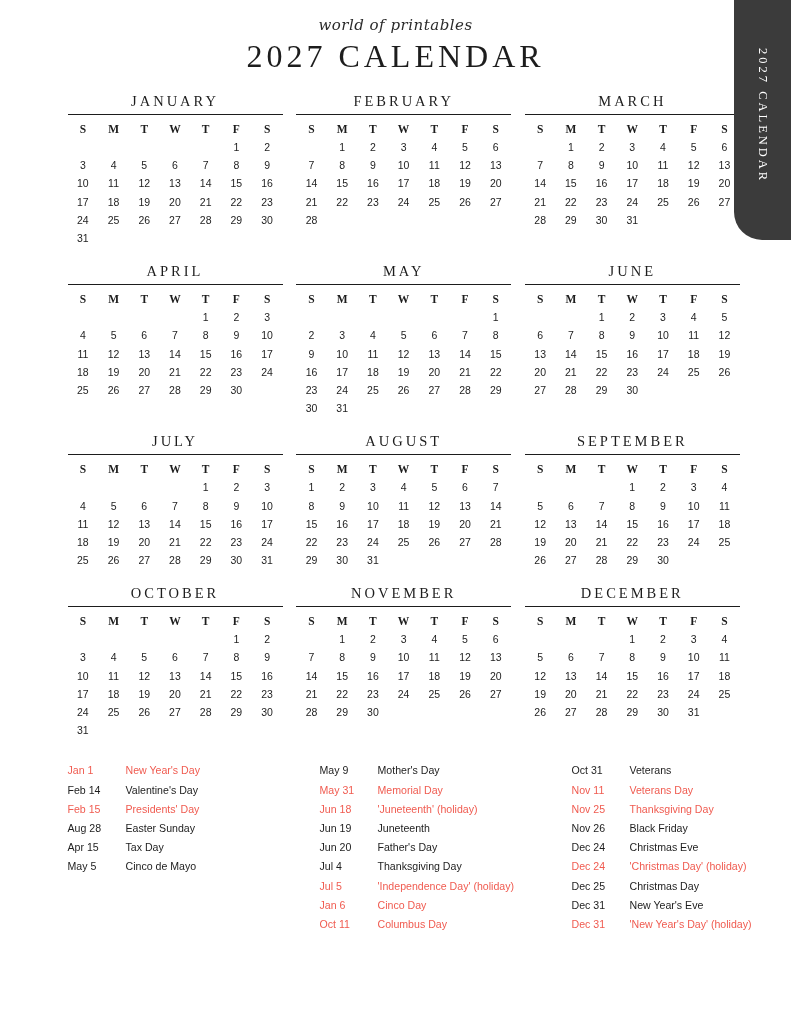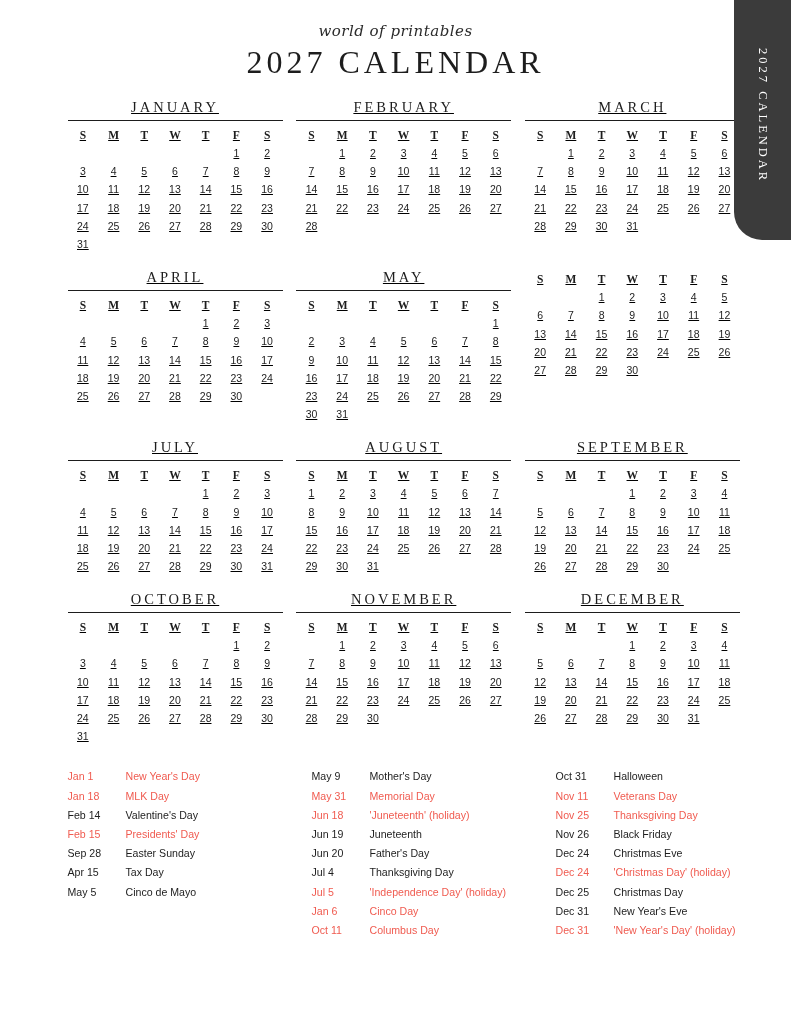--- a/index.html
+++ b/index.html
@@ -32,21 +32,21 @@
     writing-mode: vertical-rl;
     color: #ffffff;
     font-size: 12.5px;
     letter-spacing: 3px;
     font-family: "Liberation Serif", serif;
     white-space: nowrap;
   }
 
   
   .header {
-    padding-top: 22px;
+    padding-top: 16px;
     text-align: center;
   }
   .brand {
     font-family: "DejaVu Serif", serif;
     font-style: italic;
     font-size: 15px;
     color: #2b2b2b;
     letter-spacing: 0.5px;
     margin-bottom: 2px;
   }
@@ -64,21 +64,20 @@
     margin: 18px auto 0 auto;
     width: 700px;
     display: grid;
     grid-template-columns: repeat(3, 1fr);
     row-gap: 16px;
     column-gap: 8px;
     padding-left: 22px;
   }
   .month {
     width: 215px;
-    text-decoration: underline;
   }
   .month-name {
     text-align: center;
     font-family: "Liberation Serif", serif;
     font-size: 14.5px;
     letter-spacing: 3px;
     color: #1d1d1d;
     padding-bottom: 4px;
     border-bottom: 1.6px solid #1d1d1d;
     margin-bottom: 4px;
@@ -107,21 +106,21 @@
   td.red { color: #f05b50; }
   td.empty { color: transparent; }
 
   
   .holidays {
     margin: 22px auto 0 auto;
     width: 700px;
     padding-left: 22px;
     display: grid;
     grid-template-columns: repeat(3, 1fr);
-    column-gap: 4px;
+    column-gap: 12px;
   }
   .hol-col { width: 240px; }
   .hol-row {
     display: flex;
     font-size: 10.6px;
     line-height: 19.2px;
     font-family: "Liberation Sans", sans-serif;
     color: #1d1d1d;
   }
   .hol-date {
@@ -472,20 +471,21 @@
             <td class="empty"></td>
             <td class="empty"></td>
             <td class="empty"></td>
             <td class="empty"></td>
             <td class="empty"></td>
           </tr>
         </tbody>
       </table>
     </div>
     <div class="month">
+      <div class="month-name">JUNE</div>
       <table class="month-tbl">
         <thead>
           <tr>
             <th>S</th>
             <th>M</th>
             <th>T</th>
             <th>W</th>
             <th>T</th>
             <th>F</th>
             <th>S</th>
@@ -928,34 +928,30 @@
       </table>
     </div>
   </div>
 
 <div class="holidays">
     <div class="hol-col">
       <div class="hol-row red">
         <span class="hol-date">Jan 1</span>
         <span class="hol-name">New Year's Day</span>
       </div>
-      <div class="hol-row red">
-        <span class="hol-date">Jan 18</span>
-        <span class="hol-name">MLK Day</span>
-      </div>
       <div class="hol-row">
         <span class="hol-date">Feb 14</span>
         <span class="hol-name">Valentine's Day</span>
       </div>
       <div class="hol-row red">
         <span class="hol-date">Feb 15</span>
         <span class="hol-name">Presidents' Day</span>
       </div>
       <div class="hol-row">
-        <span class="hol-date">Sep 28</span>
+        <span class="hol-date">Aug 28</span>
         <span class="hol-name">Easter Sunday</span>
       </div>
       <div class="hol-row">
         <span class="hol-date">Apr 15</span>
         <span class="hol-name">Tax Day</span>
       </div>
       <div class="hol-row">
         <span class="hol-date">May 5</span>
         <span class="hol-name">Cinco de Mayo</span>
       </div>
@@ -994,21 +990,21 @@
         <span class="hol-name">Cinco Day</span>
       </div>
       <div class="hol-row red">
         <span class="hol-date">Oct 11</span>
         <span class="hol-name">Columbus Day</span>
       </div>
     </div>
     <div class="hol-col">
       <div class="hol-row">
         <span class="hol-date">Oct 31</span>
-        <span class="hol-name">Halloween</span>
+        <span class="hol-name">Veterans</span>
       </div>
       <div class="hol-row red">
         <span class="hol-date">Nov 11</span>
         <span class="hol-name">Veterans Day</span>
       </div>
       <div class="hol-row red">
         <span class="hol-date">Nov 25</span>
         <span class="hol-name">Thanksgiving Day</span>
       </div>
       <div class="hol-row">

